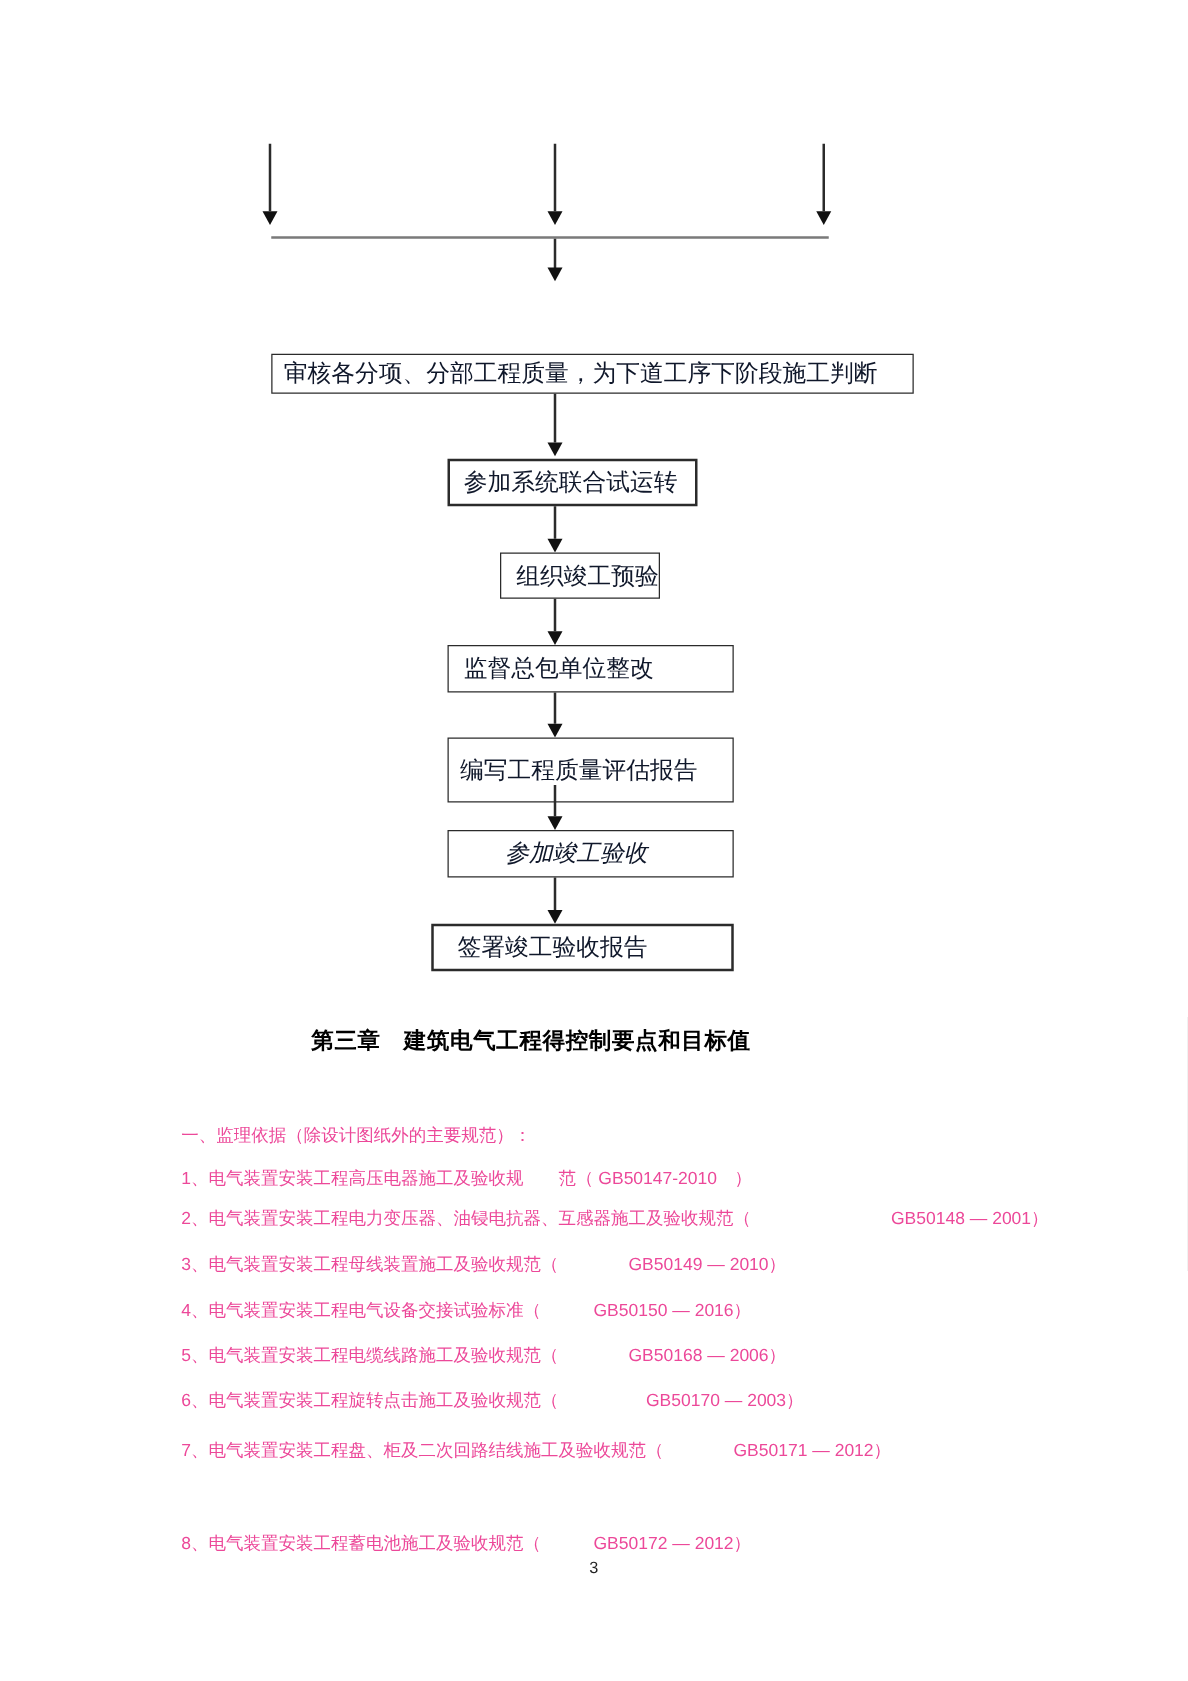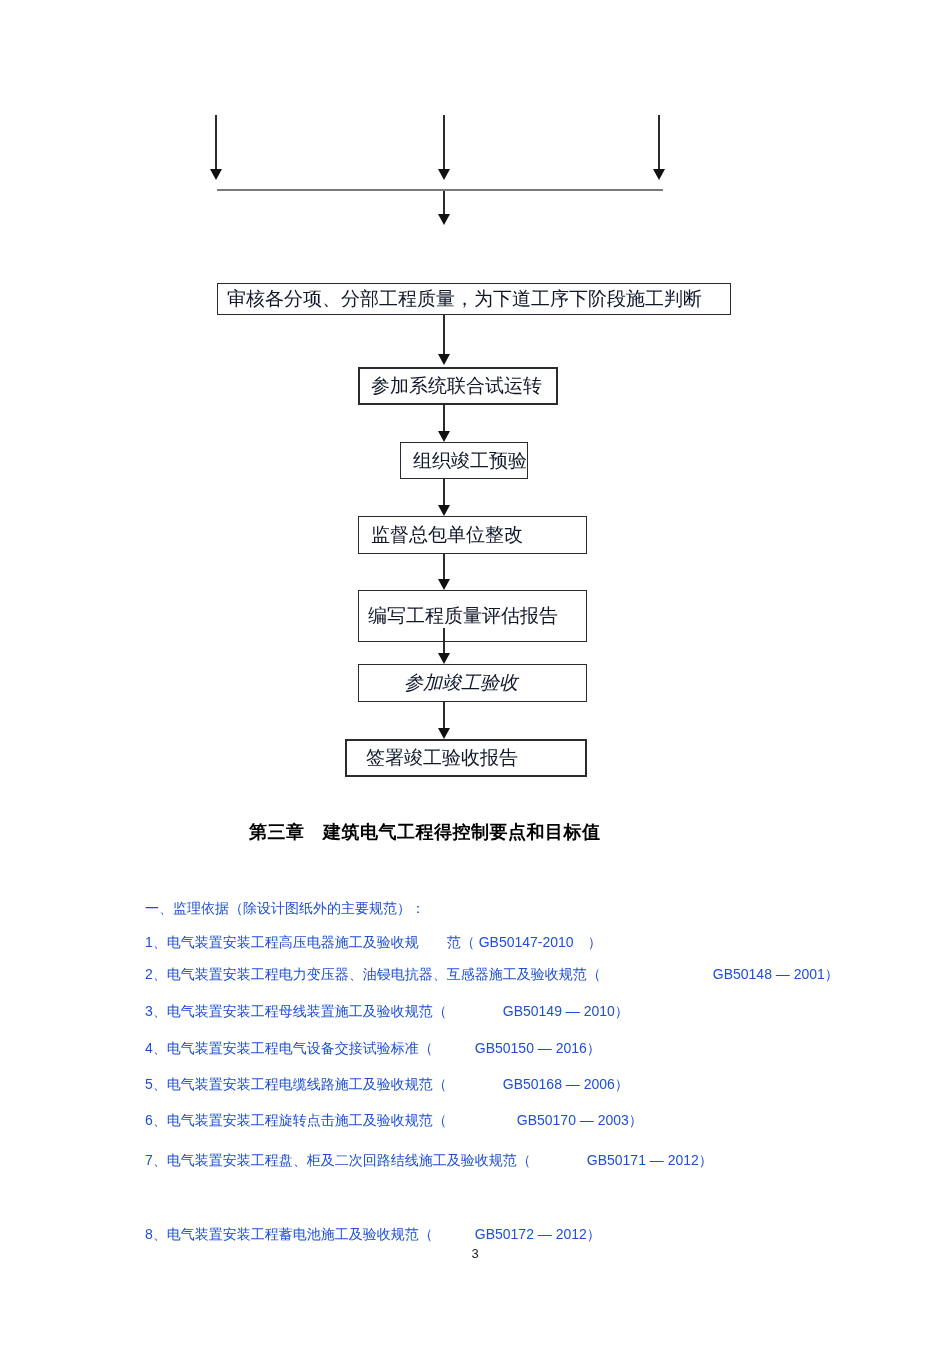--- a/index.html
+++ b/index.html
@@ -56,21 +56,21 @@
     letter-spacing: 0.5px;
     color: #000000;
     white-space: pre;
     margin-left: 12px;
   }
   .bodyline {
     position: absolute;
     left: 145px;
     font-size: 14px;
     line-height: 18px;
-    color: #1d4ed8;
+    color: #ec4899;
     white-space: pre-wrap;
     margin: 0;
     text-align: center;
   }
   .page-number {
     position: absolute;
     left: 0;
     top: 1246px;
     width: 100%;
     text-align: center;

